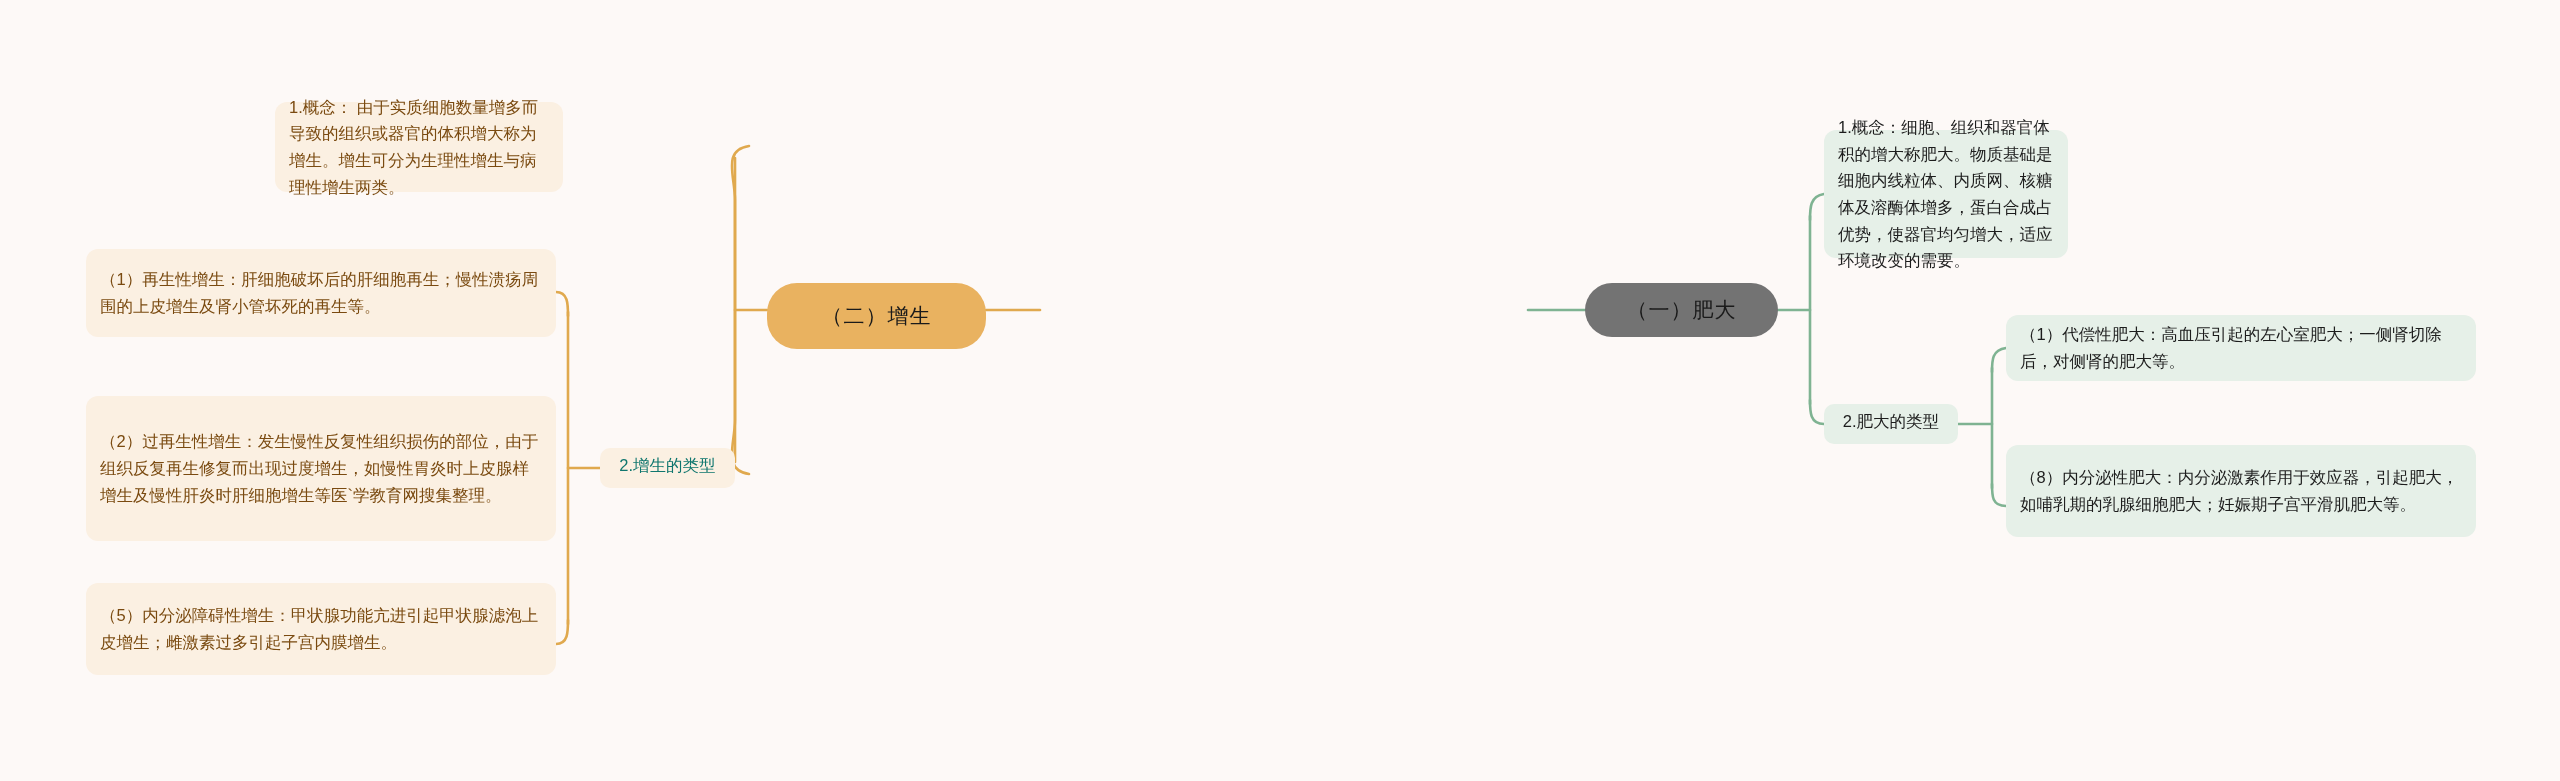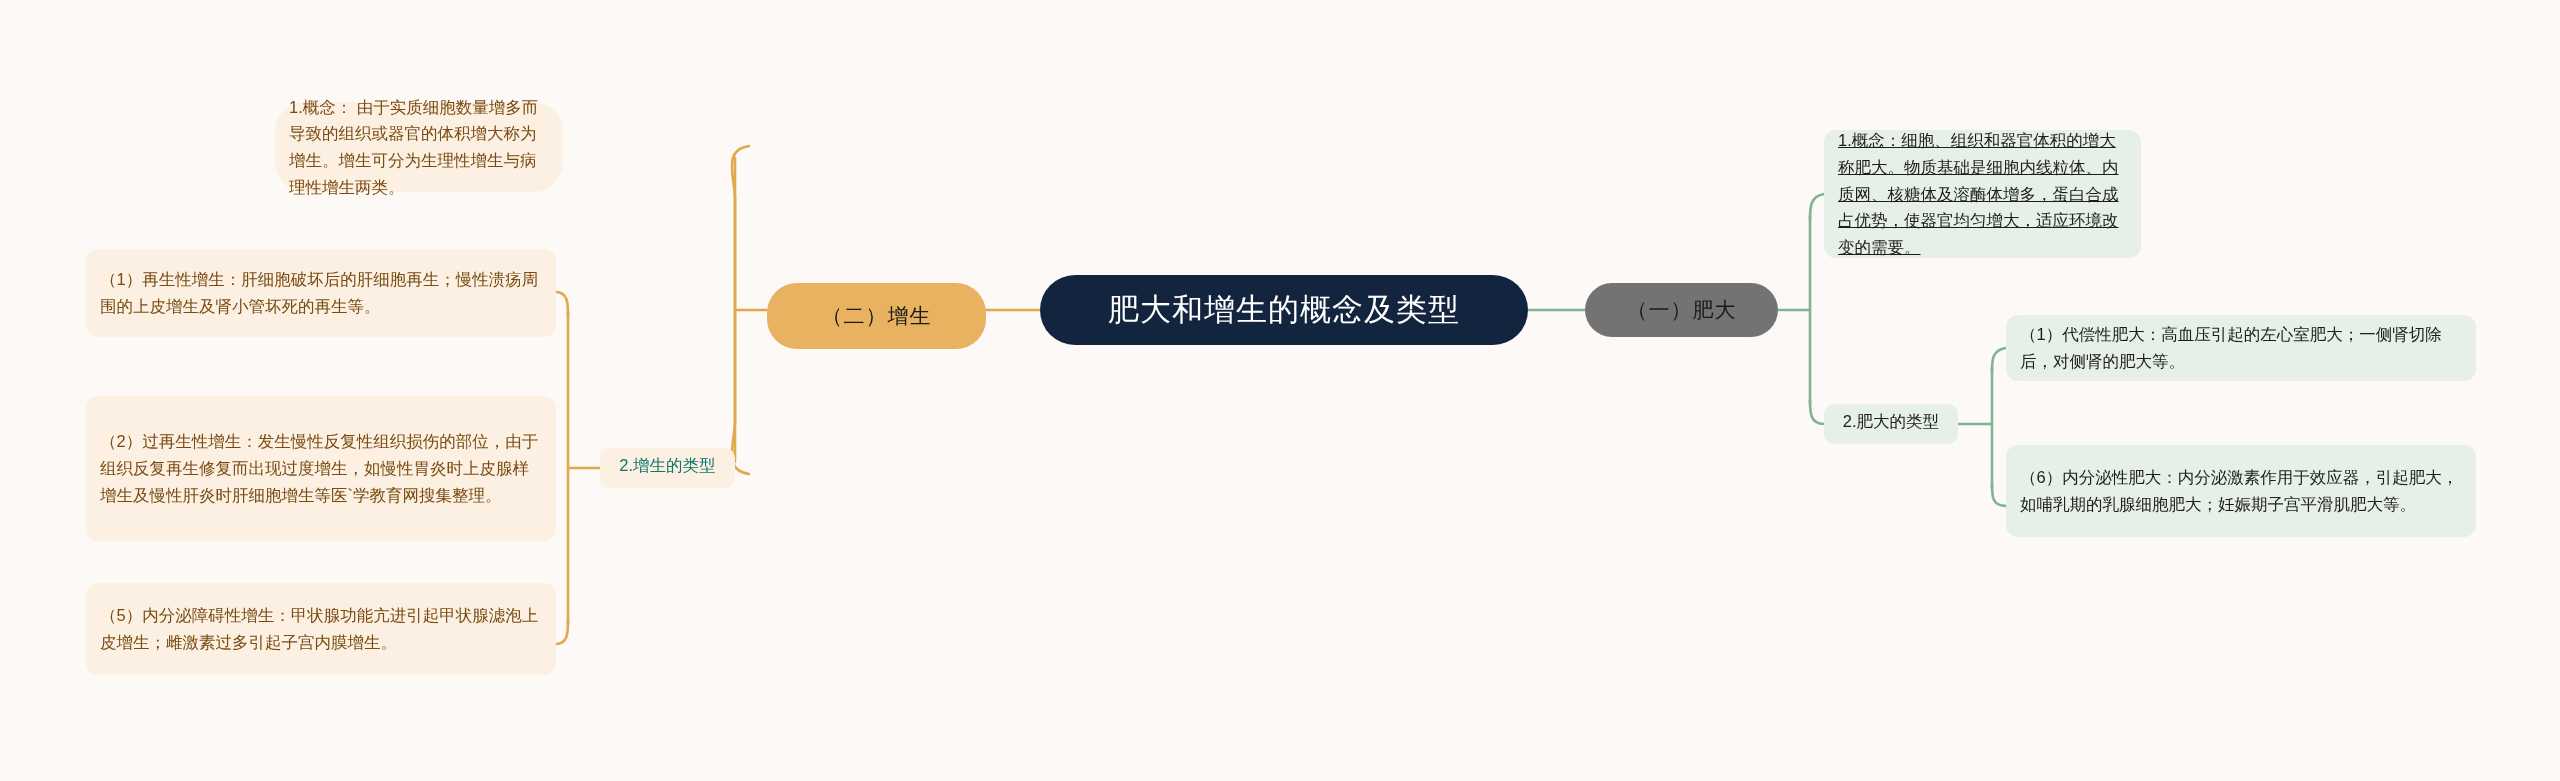--- a/index.html
+++ b/index.html
@@ -124,29 +124,26 @@
 
       <path d="M 1958 424 L 1992 424" stroke="#7FB392" stroke-width="2.6"></path>
 
       <path d="M 2006 348 C 1992 350 1992 360 1992 372" stroke="#7FB392" stroke-width="2.6"></path>
       <path d="M 1992 368 L 1992 488" stroke="#7FB392" stroke-width="2.6"></path>
       <path d="M 1992 484 C 1992 496 1992 506 2006 506" stroke="#7FB392" stroke-width="2.6"></path>
 
     </g>
   </svg>
 
-  <div class="node root" style="left:1040px; top:275px; width:488px; height:70px;">
-    <span>肥大和增生的概念及类型</span>
-  </div>
 
   <div class="node branch-pill branch-orange" style="left:767px; top:283px; width:219px; height:66px;">
     <span>（二）增生</span>
   </div>
 
-  <div class="node card card-orange" style="left:275px; top:102px; width:288px; height:90px;border-radius:30px;">
+  <div class="node card card-orange" style="left:275px; top:102px; width:288px; height:90px;">
     <span>1.概念： 由于实质细胞数量增多而导致的组织或器官的体积增大称为增生。增生可分为生理性增生与病理性增生两类。</span>
   </div>
 
   <div class="node midlabel midlabel-orange" style="left:600px; top:448px; width:135px; height:40px;">
     <span>2.增生的类型</span>
   </div>
 
   <div class="node card card-orange" style="left:86px; top:249px; width:470px; height:88px;">
     <span>（1）再生性增生：肝细胞破坏后的肝细胞再生；慢性溃疡周围的上皮增生及肾小管坏死的再生等。</span>
   </div>
@@ -156,29 +153,29 @@
   </div>
 
   <div class="node card card-orange" style="left:86px; top:583px; width:470px; height:92px;">
     <span>（5）内分泌障碍性增生：甲状腺功能亢进引起甲状腺滤泡上皮增生；雌激素过多引起子宫内膜增生。</span>
   </div>
 
   <div class="node branch-pill branch-green" style="left:1585px; top:283px; width:193px; height:54px;">
     <span>（一）肥大</span>
   </div>
 
-  <div class="node card card-green" style="left:1824px; top:130px; width:317px; height:128px;text-decoration:underline;">
+  <div class="node card card-green" style="left:1824px; top:130px; width:244px; height:128px;">
     <span>1.概念：细胞、组织和器官体积的增大称肥大。物质基础是细胞内线粒体、内质网、核糖体及溶酶体增多，蛋白合成占优势，使器官均匀增大，适应环境改变的需要。</span>
   </div>
 
   <div class="node midlabel midlabel-green" style="left:1824px; top:404px; width:134px; height:40px;">
     <span>2.肥大的类型</span>
   </div>
 
   <div class="node card card-green" style="left:2006px; top:315px; width:470px; height:66px;">
     <span>（1）代偿性肥大：高血压引起的左心室肥大；一侧肾切除后，对侧肾的肥大等。</span>
   </div>
 
   <div class="node card card-green" style="left:2006px; top:445px; width:470px; height:92px;">
-    <span>（6）内分泌性肥大：内分泌激素作用于效应器，引起肥大，如哺乳期的乳腺细胞肥大；妊娠期子宫平滑肌肥大等。</span>
+    <span>（8）内分泌性肥大：内分泌激素作用于效应器，引起肥大，如哺乳期的乳腺细胞肥大；妊娠期子宫平滑肌肥大等。</span>
   </div>
 
 </div>
 
 </body></html>

